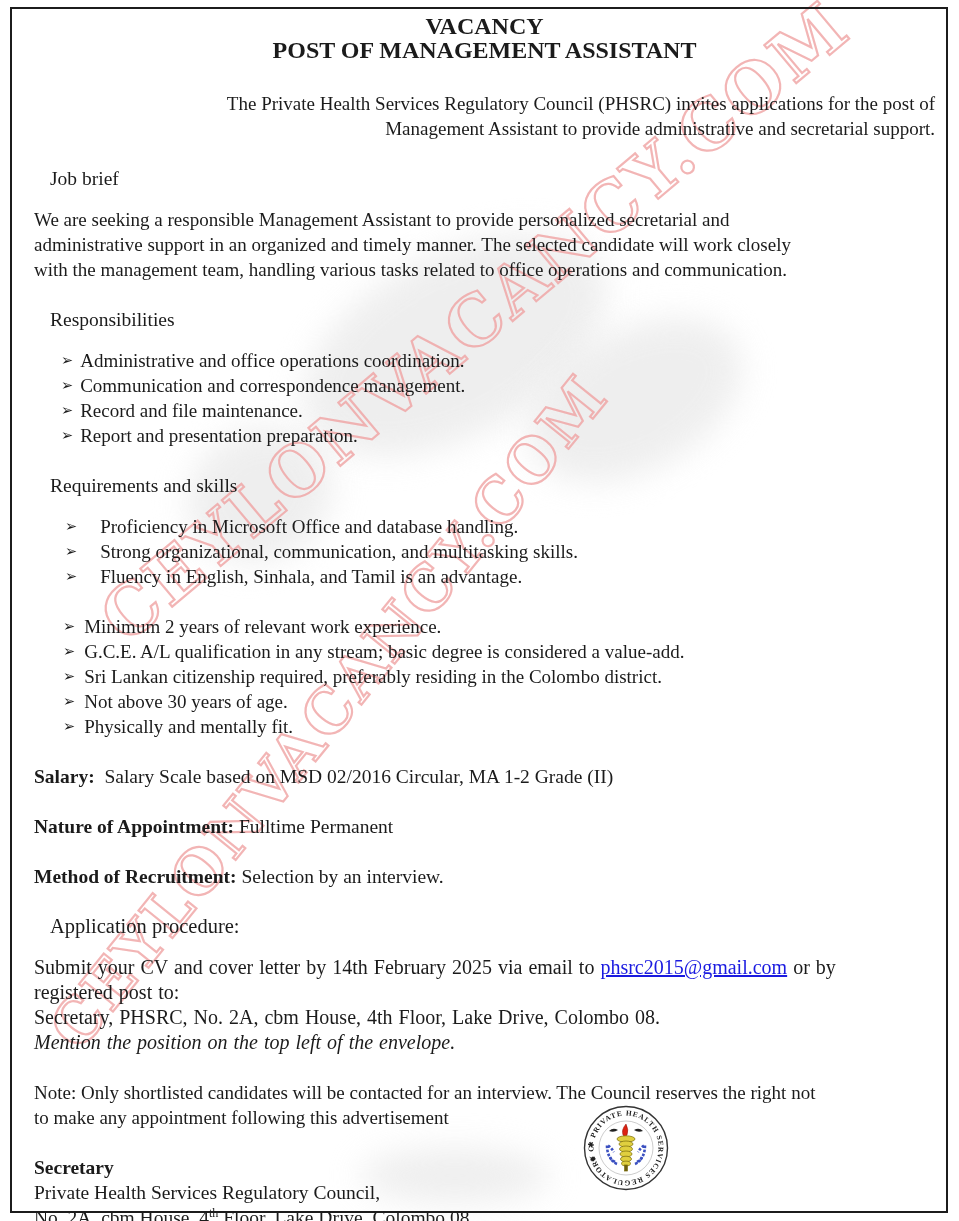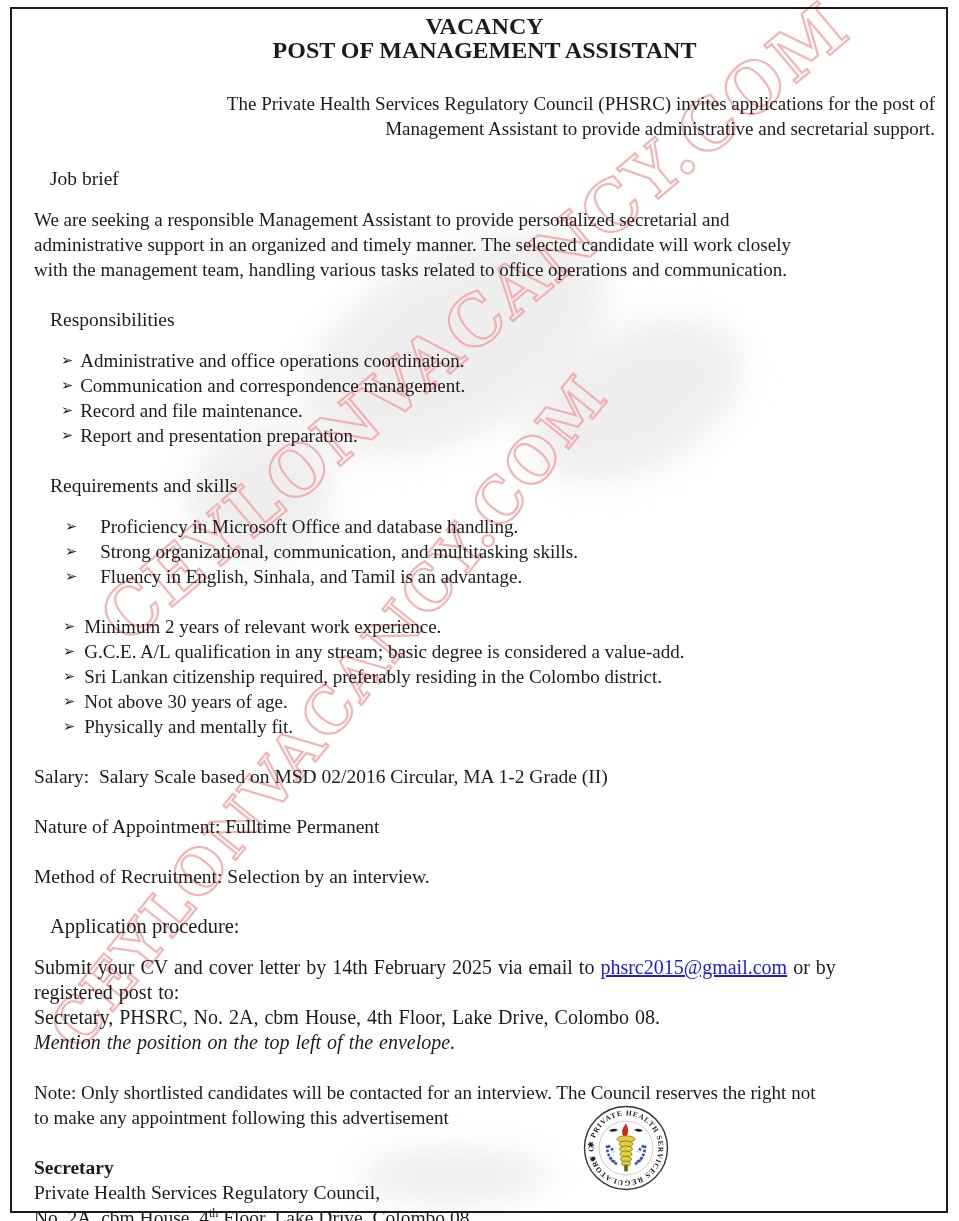--- a/index.html
+++ b/index.html
@@ -27,21 +27,21 @@
   .body-line { font-size:19px; line-height:25px; white-space:nowrap; }
   .bitem { display:flex; font-size:19px; line-height:25px; white-space:nowrap; }
   .bitem .marker {
     font-family:"DejaVu Sans", sans-serif; font-size:14.5px; line-height:25px;
     flex:0 0 auto;
   }
   .indent-a { margin-left:27px; } .indent-a .marker { margin-right:7px; }
   .indent-b { margin-left:31px; } .indent-b .marker { margin-right:23px; }
   .indent-c { margin-left:29px; } .indent-c .marker { margin-right:9px; }
   .kv { font-size:19.5px; line-height:25px; white-space:nowrap; }
-  .kv .label { font-weight:normal;margin-top:28px; }
+  .kv .label { font-weight:bold;margin-top:28px; }
   .app-line { font-size:20px; line-height:25px; white-space:nowrap; word-spacing:1px; }
   .email-link { color:#1a1ae0; text-decoration:underline; cursor:pointer; }
   .mention { font-weight:normal; font-style:italic; }
   .sig-name { font-weight:bold; }
   sup { font-size:0.62em; line-height:0; }
   .seal { position:absolute; left:582px; top:1100px; z-index:2; }
   .seal-ring-text {
     font-family:"Liberation Serif", serif; font-size:7.4px; font-weight:bold;
     fill:#222; letter-spacing:0.9px;
   }

